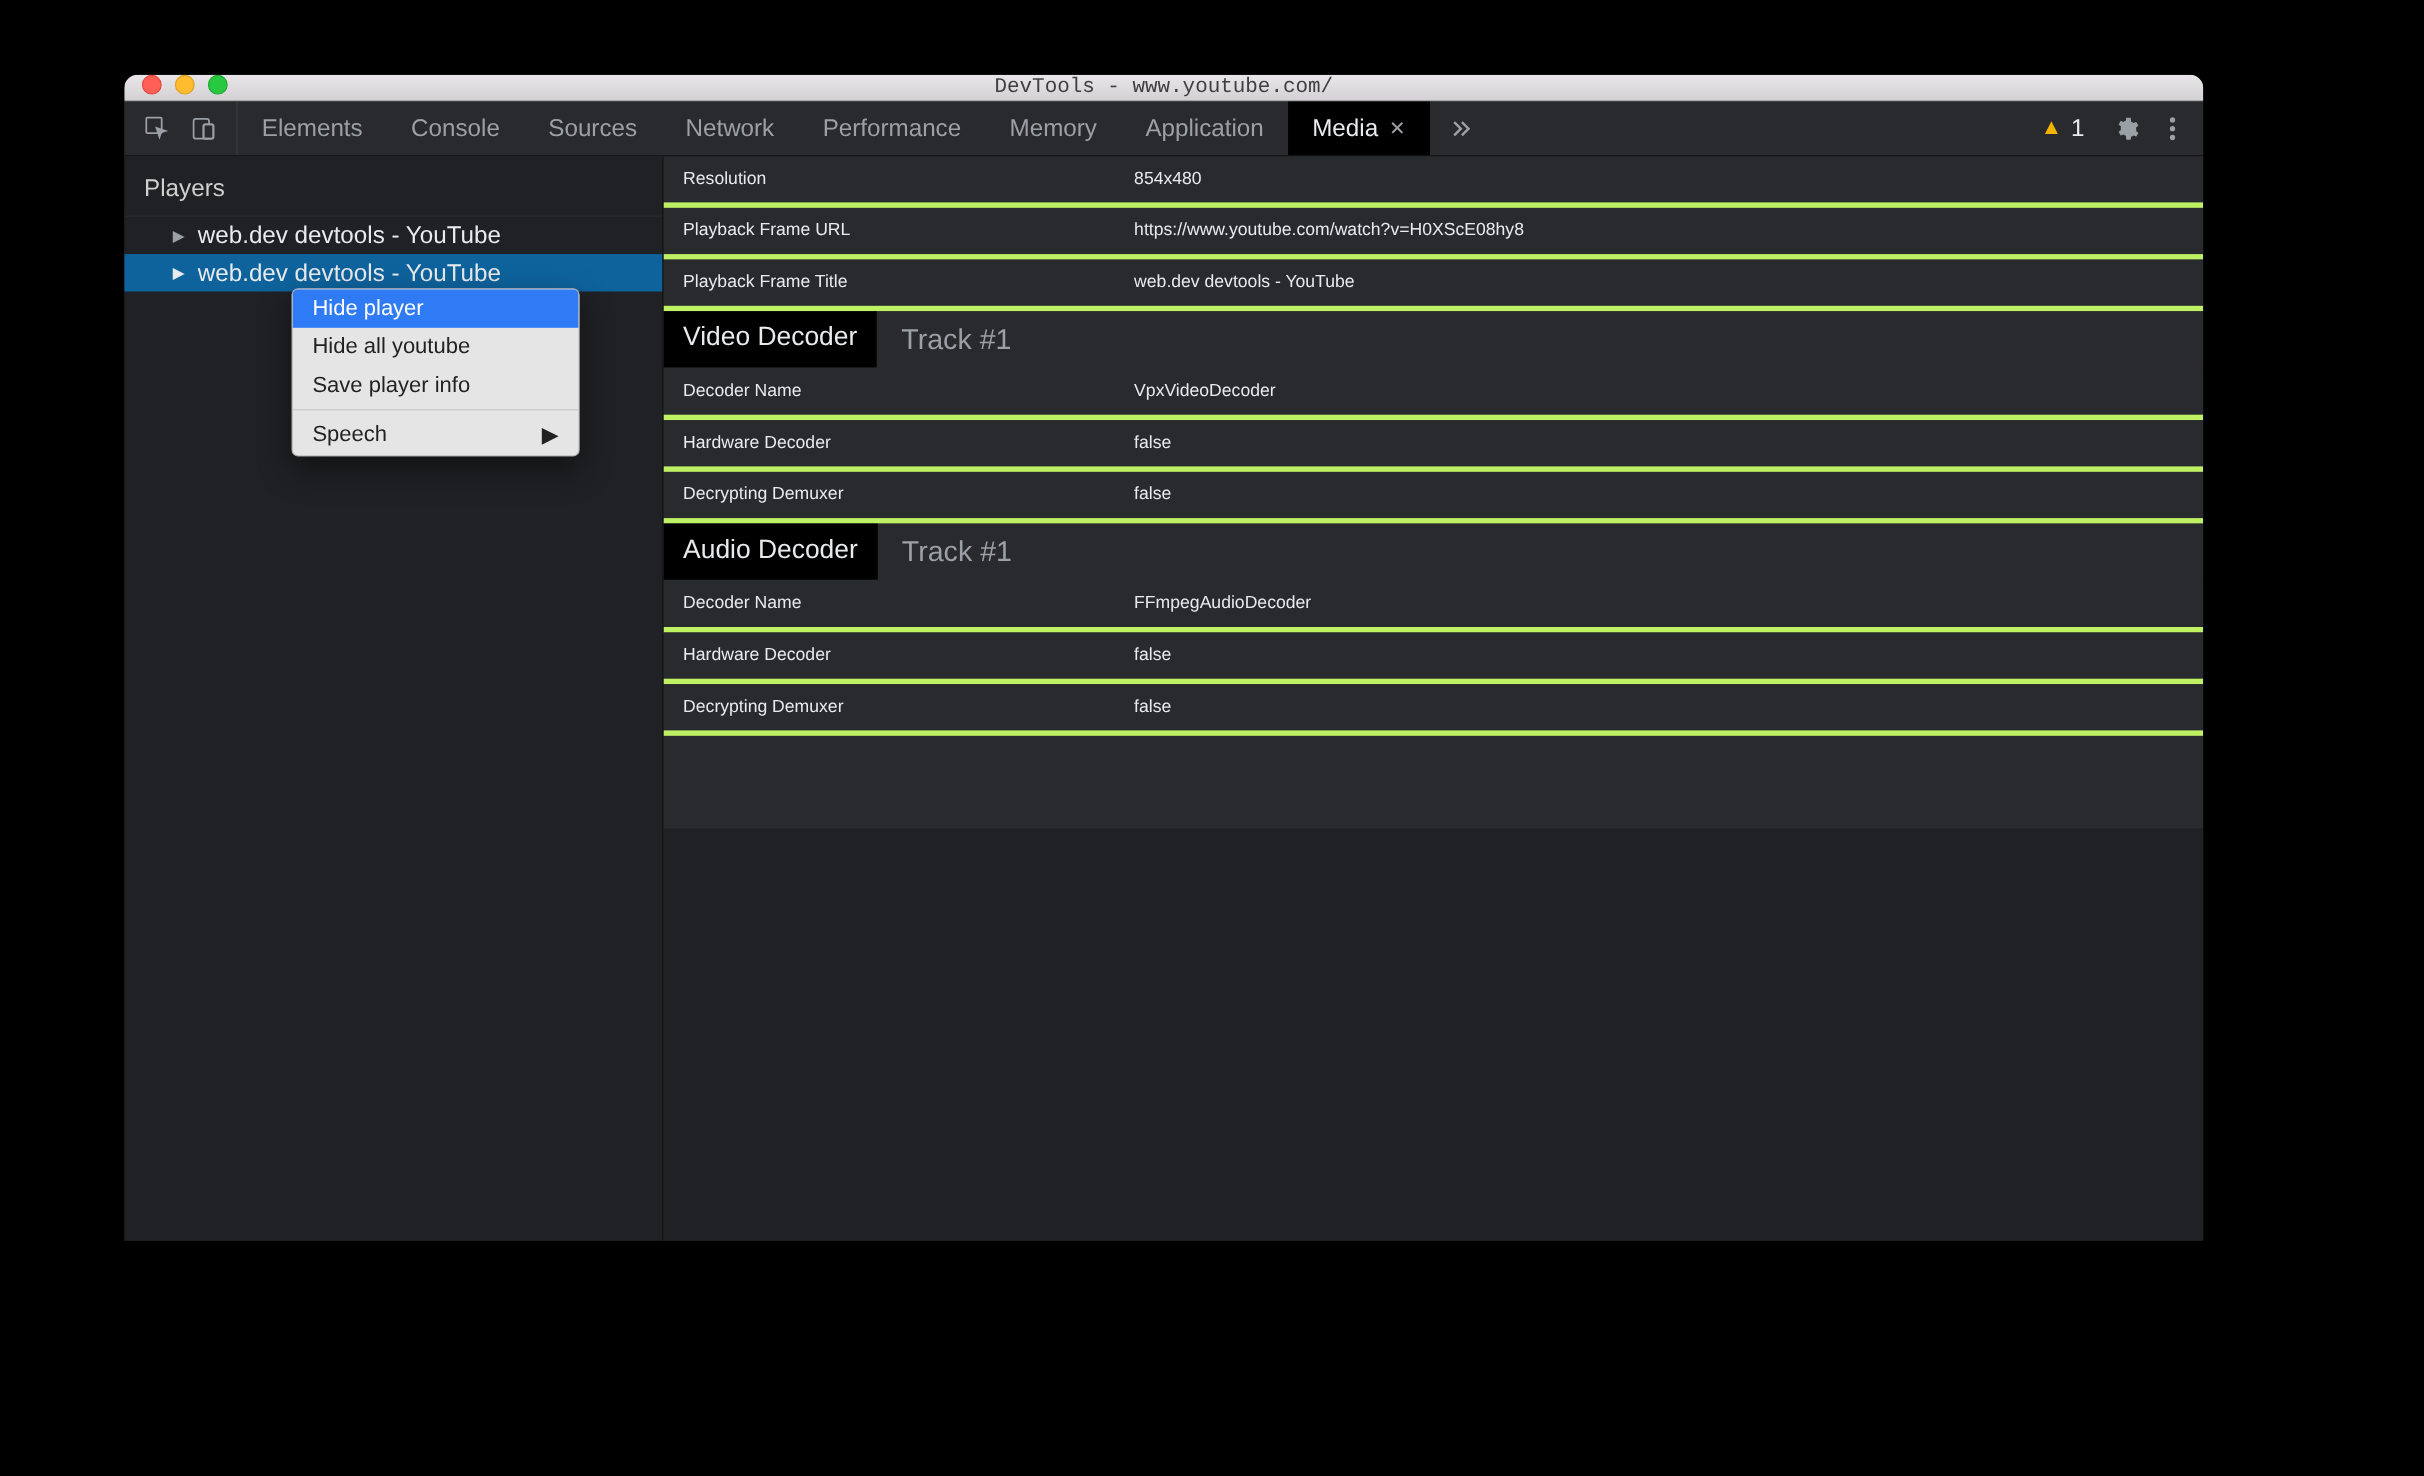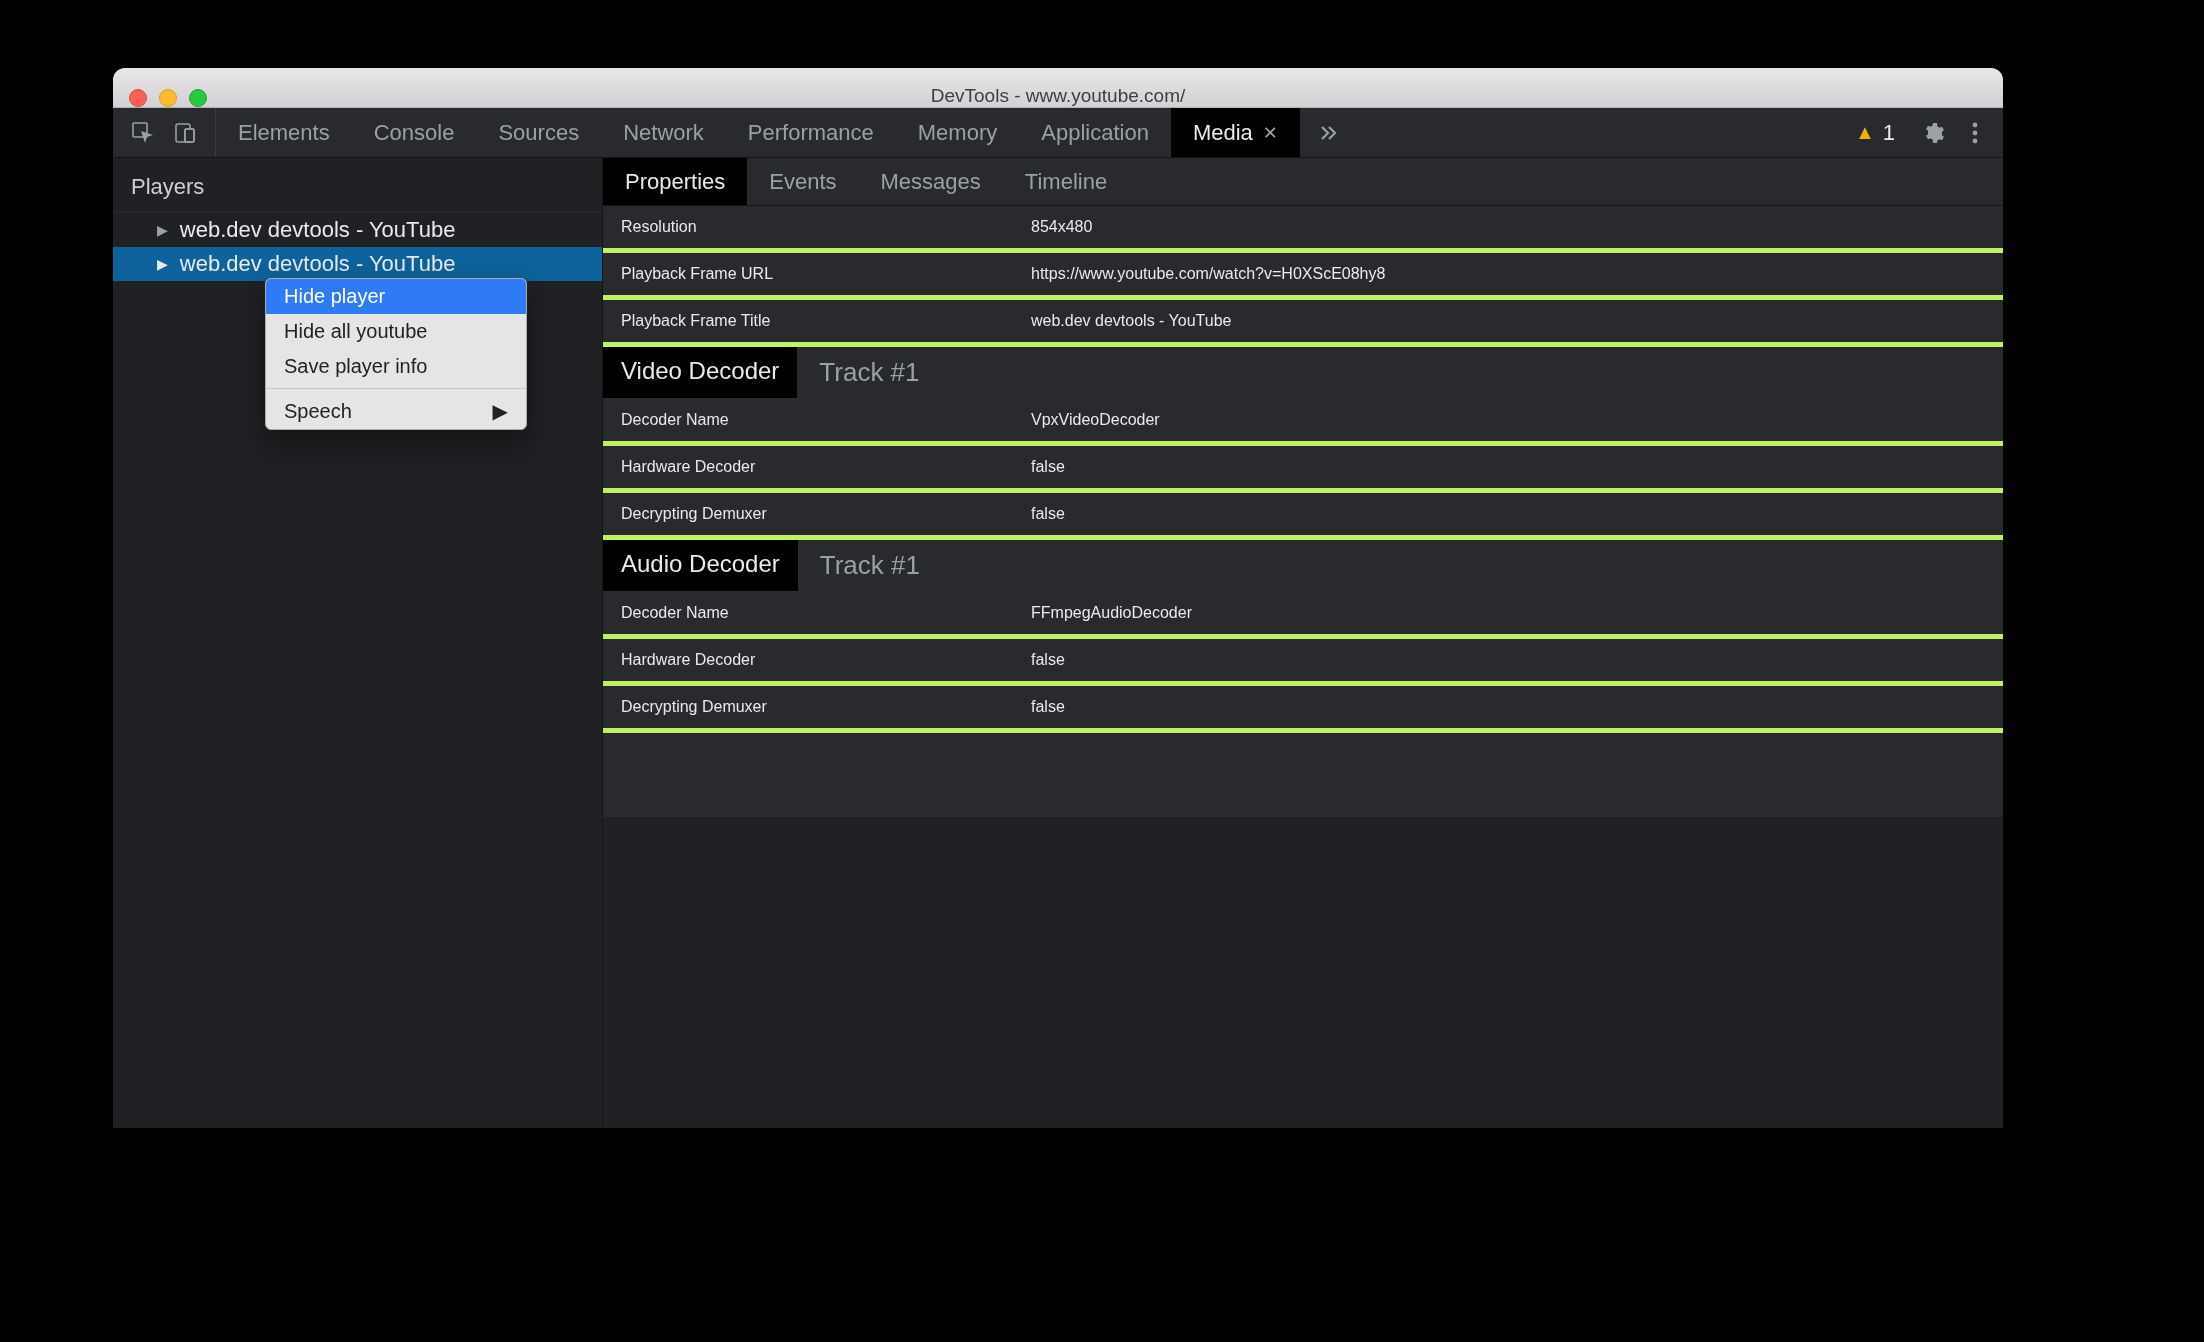--- a/index.html
+++ b/index.html
@@ -17,26 +17,27 @@
     width: 1890px;
     height: 1060px;
     background: #202124;
     border-radius: 12px 12px 0 0;
     box-shadow: 0 30px 80px rgba(0,0,0,0.7);
     overflow: hidden;
     display: flex;
     flex-direction: column;
   }
   .titlebar {
-    height: 40px;
+    height: 24px;
     background: linear-gradient(#e8e6e8, #d3d1d3);
     display: flex;
-    align-items: flex-end;
+    align-items: flex-start;
     position: relative;
     border-bottom: 1px solid #b5b3b5;
+    font-family: Liberation Mono, monospace;
   }
   .traffic-lights {
     display: flex;
     gap: 12px;
     padding-left: 16px;
   }
   .tl { width: 18px; height: 18px; border-radius: 50%; }
   .tl.red { background: #ff5f57; border: 1px solid #e14740; }
   .tl.yellow { background: #febc2e; border: 1px solid #dfa023; }
   .tl.green { background: #28c840; border: 1px solid #1fa72f; }
@@ -345,34 +346,20 @@
         </div>
         <div class="divider"></div>
         <div class="item">
           <span>Speech</span>
           <span>▶</span>
         </div>
       </div>
     </div>
 
     <div class="main">
-      <div class="subtabs">
-        <div class="subtab active">
-            <span>Properties</span>
-          </div>
-        <div class="subtab">
-            <span>Events</span>
-          </div>
-        <div class="subtab">
-            <span>Messages</span>
-          </div>
-        <div class="subtab">
-            <span>Timeline</span>
-          </div>
-      </div>
 
       <div class="props">
         <div class="prop-row">
           <div class="label">Resolution</div>
           <div class="value">854x480</div>
         </div>
         <div class="prop-row">
           <div class="label">Playback Frame URL</div>
           <div class="value">https://www.youtube.com/watch?v=H0XScE08hy8</div>
         </div>

